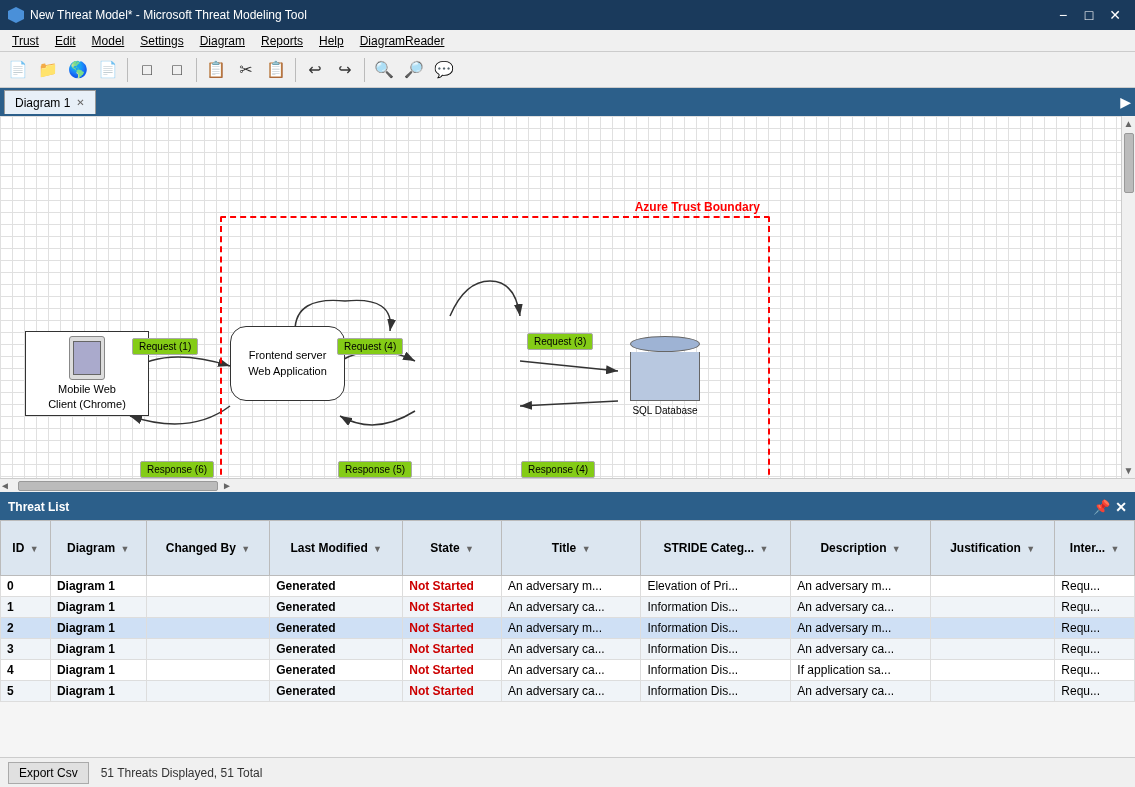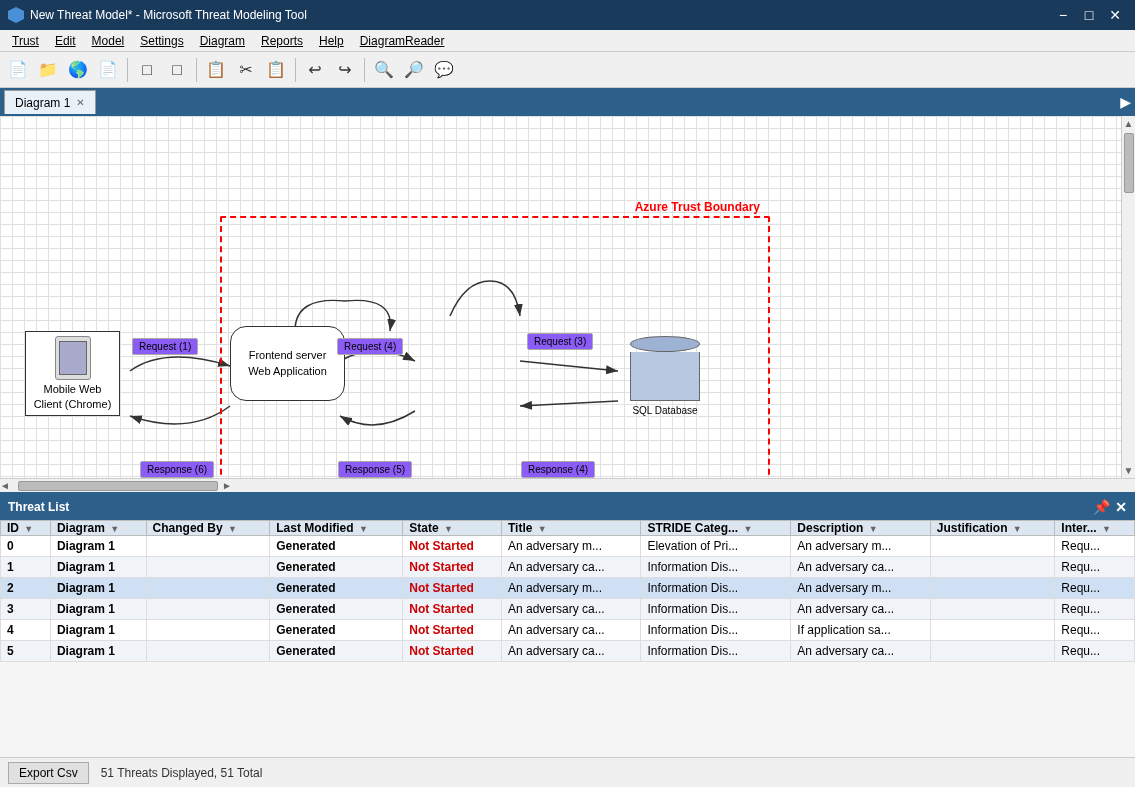--- a/index.html
+++ b/index.html
@@ -204,21 +204,21 @@
       background: #b8c8e0;
       border-left: 1px solid #666;
       border-right: 1px solid #666;
       border-bottom: 1px solid #666;
     }
     .cyl-label { font-size: 10px; text-align: center; margin-top: 4px; }
 
     
     .flow-label {
       position: absolute;
-      background: #8b5cf6;
+      background: #84cc16;
       border: 1px solid #aaa;
       padding: 2px 6px;
       font-size: 10px;
       border-radius: 2px;
       white-space: nowrap;
     }
 
     
     .arrows-svg {
       position: absolute;
@@ -268,22 +268,22 @@
       overflow: auto;
     }
     .threat-table {
       border-collapse: collapse;
       width: 100%;
       font-size: 12px;
     }
     .threat-table th {
       background: #dce6f0;
       border: 1px solid #bbb;
-      padding: 0 6px;
-      text-align: left;
+      padding: 20px 6px;
+      text-align: center;
       font-weight: bold;
       white-space: nowrap;
       position: sticky;
       top: 0;
       z-index: 1;
     }
     .threat-table th .sort-icon { font-size: 9px; color: #666; margin-left: 2px; }
     .threat-table td {
       border: 1px solid #ddd;
       padding: 3px 6px;
@@ -400,21 +400,21 @@
 
           <path d="M 295 215 Q 295 180 345 185 Q 395 180 390 215" fill="none" stroke="#333" stroke-width="1.5" marker-end="url(#arrowhead)"></path>
 
           <path d="M 450 200 Q 465 165 490 165 Q 515 165 520 200" fill="none" stroke="#333" stroke-width="1.5" marker-end="url(#arrowhead)"></path>
         </svg>
 
         <div class="trust-boundary">
           <span class="trust-boundary-label">Azure Trust Boundary</span>
         </div>
 
-        <div class="node-rect" style="left:25px; top:215px; width:95px; height:85px; padding:4px;">
+        <div class="node-rect" style="left:25px; top:215px; width:124px; height:85px; padding:4px;">
           <div class="mobile-client-inner">
             <div class="mobile-screen"></div>
           </div>
           <div style="font-size:11px; text-align:center; line-height:1.3;">Mobile Web<br>Client (Chrome)</div>
         </div>
 
         <div class="node-rect" style="left:230px; top:210px; width:115px; height:75px; justify-content:center; padding:6px;border-radius:16px;">
           <div style="font-size:11px; text-align:center; line-height:1.4;">Frontend server<br>Web Application</div>
         </div>
 

